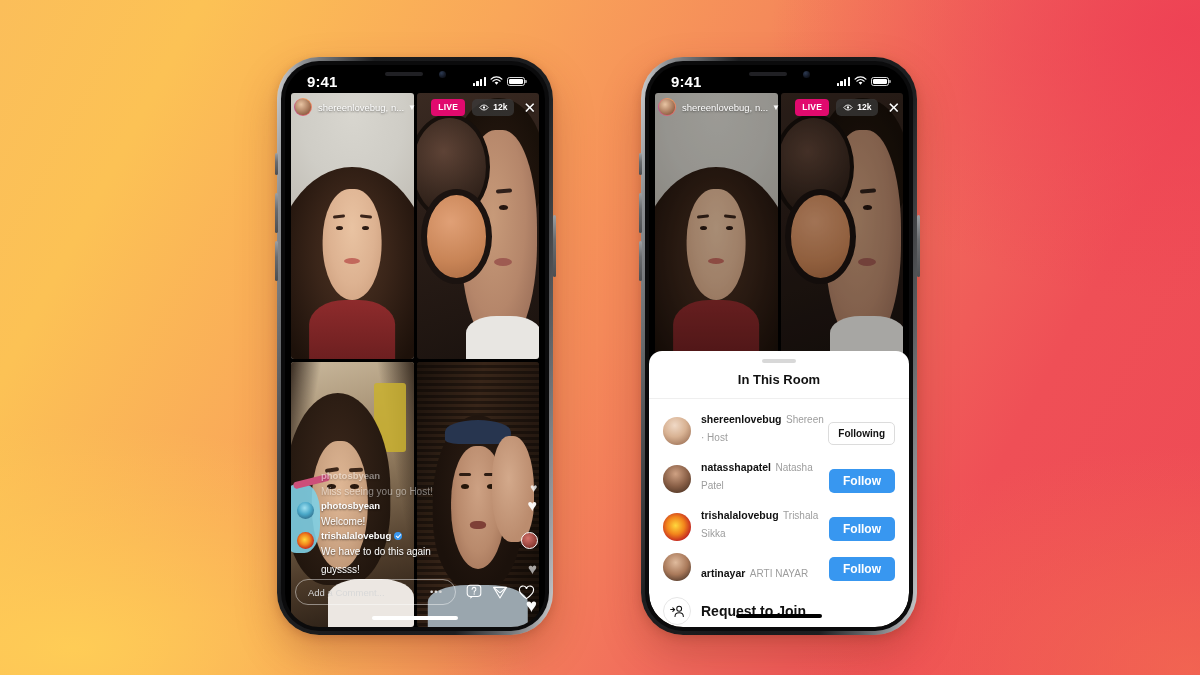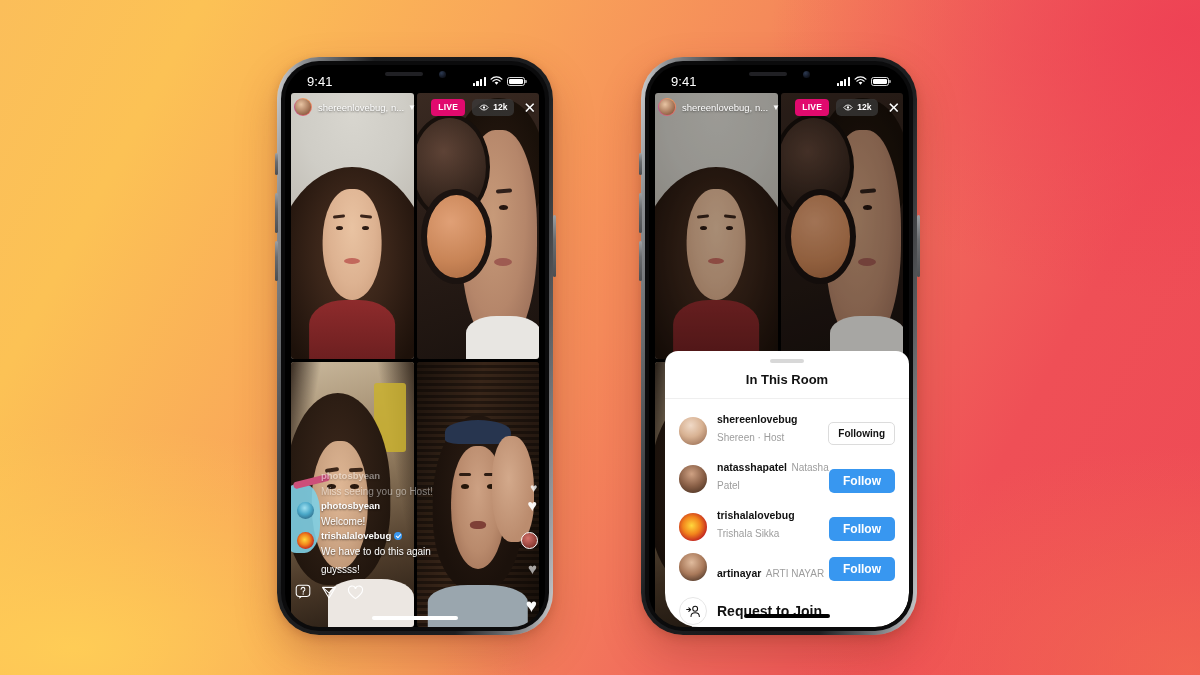--- a/index.html
+++ b/index.html
@@ -76,21 +76,21 @@
   .frontcam { width: 7px; height: 7px; border-radius: 50%;
      background: radial-gradient(circle at 35% 30%, #2c3a52 0%, #131722 60%, #0a0c11 100%); margin-top:-2px;}
 
   
   .statusbar {
     position: absolute; top: 0; left: 0; right: 0; height: 28px;
     display: flex; align-items: center; justify-content: space-between;
     padding: 4px 20px 0 22px;
     color: #fff; z-index: 35;
   }
-  .st-time { font-size: 13px; font-weight: normal; letter-spacing: .1px; }
+  .st-time { font-size: 15px; font-weight: bold; letter-spacing: .1px; }
   .st-right { display: flex; align-items: center; gap: 4px; }
   .bars { display: flex; align-items: flex-end; gap: 1.3px; height: 9px; }
   .bars i { width: 2.4px; background: #fff; border-radius: .6px; display: block; }
   .bars i:nth-child(1){height:3px;} .bars i:nth-child(2){height:5px;}
   .bars i:nth-child(3){height:7px;} .bars i:nth-child(4){height:9px;}
   .batt { width: 18px; height: 9px; border: 1.2px solid rgba(255,255,255,.85);
           border-radius: 2.6px; position: relative; padding: 1px; }
   .batt::after{content:"";position:absolute;right:-3px;top:2.6px;width:1.6px;height:3.4px;
     background:rgba(255,255,255,.6);border-radius:0 1px 1px 0;}
   .batt b { display:block; height:100%; width:100%; background:#fff; border-radius:1.2px; }
@@ -242,21 +242,21 @@
   .comment-box{flex:1;height:26px;border:1px solid rgba(255,255,255,.45);border-radius:14px;
     display:flex;align-items:center;padding:0 12px;}
   .comment-box span{color:#d8d8d8;font-size:9.5px;}
   .cb-dots{margin-left:auto;color:#cfcfcf;font-size:12px;letter-spacing:1px;line-height:0;}
   .ic{color:#fff;}
   .home-ind{position:absolute;bottom:7px;left:50%;transform:translateX(-50%);
     width:86px;height:4px;border-radius:3px;background:#fff;z-index:45;}
 
   
   .dim{position:absolute;inset:0;background:rgba(0,0,0,.28);z-index:28;}
-  .sheet{position:absolute;left:16px;right:0;bottom:0;height:276px;background:#fff;
+  .sheet{position:absolute;left:0;right:0;bottom:0;height:276px;background:#fff;
     border-radius:13px 13px 34px 34px;z-index:32;overflow:hidden;}
   .grabber{width:34px;height:4px;border-radius:3px;background:#d8d8d8;margin:8px auto 0;}
   .sheet-title{text-align:center;font-size:13px;font-weight:bold;color:#111;margin-top:9px;
     padding-bottom:11px;border-bottom:1px solid #efefef;}
   .room-list{padding:4px 0 0;}
   .room-row{display:flex;align-items:flex-end;padding:6px 14px;}
   .rr-av{width:28px;height:28px;border-radius:50%;flex:none;}
   .rr-txt{margin-left:10px;flex:1;min-width:0;}
   .rr-user{font-size:10.5px;font-weight:bold;color:#111;line-height:1.25;}
   .rr-sub{font-size:10px;color:#9d9d9d;line-height:1.3;}
@@ -415,20 +415,24 @@
             <span class="cmt-user">
               <span>trishalalovebug</span>
               <span class="verified"></span>
             </span>
             <span class="cmt-body">We have to do this again guyssss!</span>
           </span>
         </div>
       </div>
 
       <div class="bottombar">
+        <div class="comment-box">
+          <span>Add a Comment...</span>
+          <span class="cb-dots">•••</span>
+        </div>
         <svg class="ic" width="16" height="16" viewBox="0 0 20 20">
           <rect x="1.5" y="1.5" width="17" height="14" rx="3.5" fill="none" stroke="#fff" stroke-width="1.3"></rect>
           <path d="M5.5 15.5 5.5 18.5 8.8 15.5z" fill="#fff"></path>
           <path d="M7.6 6.6a2.4 2.4 0 1 1 2.8 2.4v1.3" fill="none" stroke="#fff" stroke-width="1.3" stroke-linecap="round"></path>
           <circle cx="10.2" cy="12.5" r=".85" fill="#fff"></circle>
         </svg>
         <svg class="ic" width="16" height="16" viewBox="0 0 20 20">
           <path d="M2 4.2h16L10 17.5z" fill="none" stroke="#fff" stroke-width="1.3" stroke-linejoin="round"></path>
           <path d="M2 4.2 10 11 18 4.2" fill="none" stroke="#fff" stroke-width="1.3" stroke-linejoin="round"></path>
         </svg>

